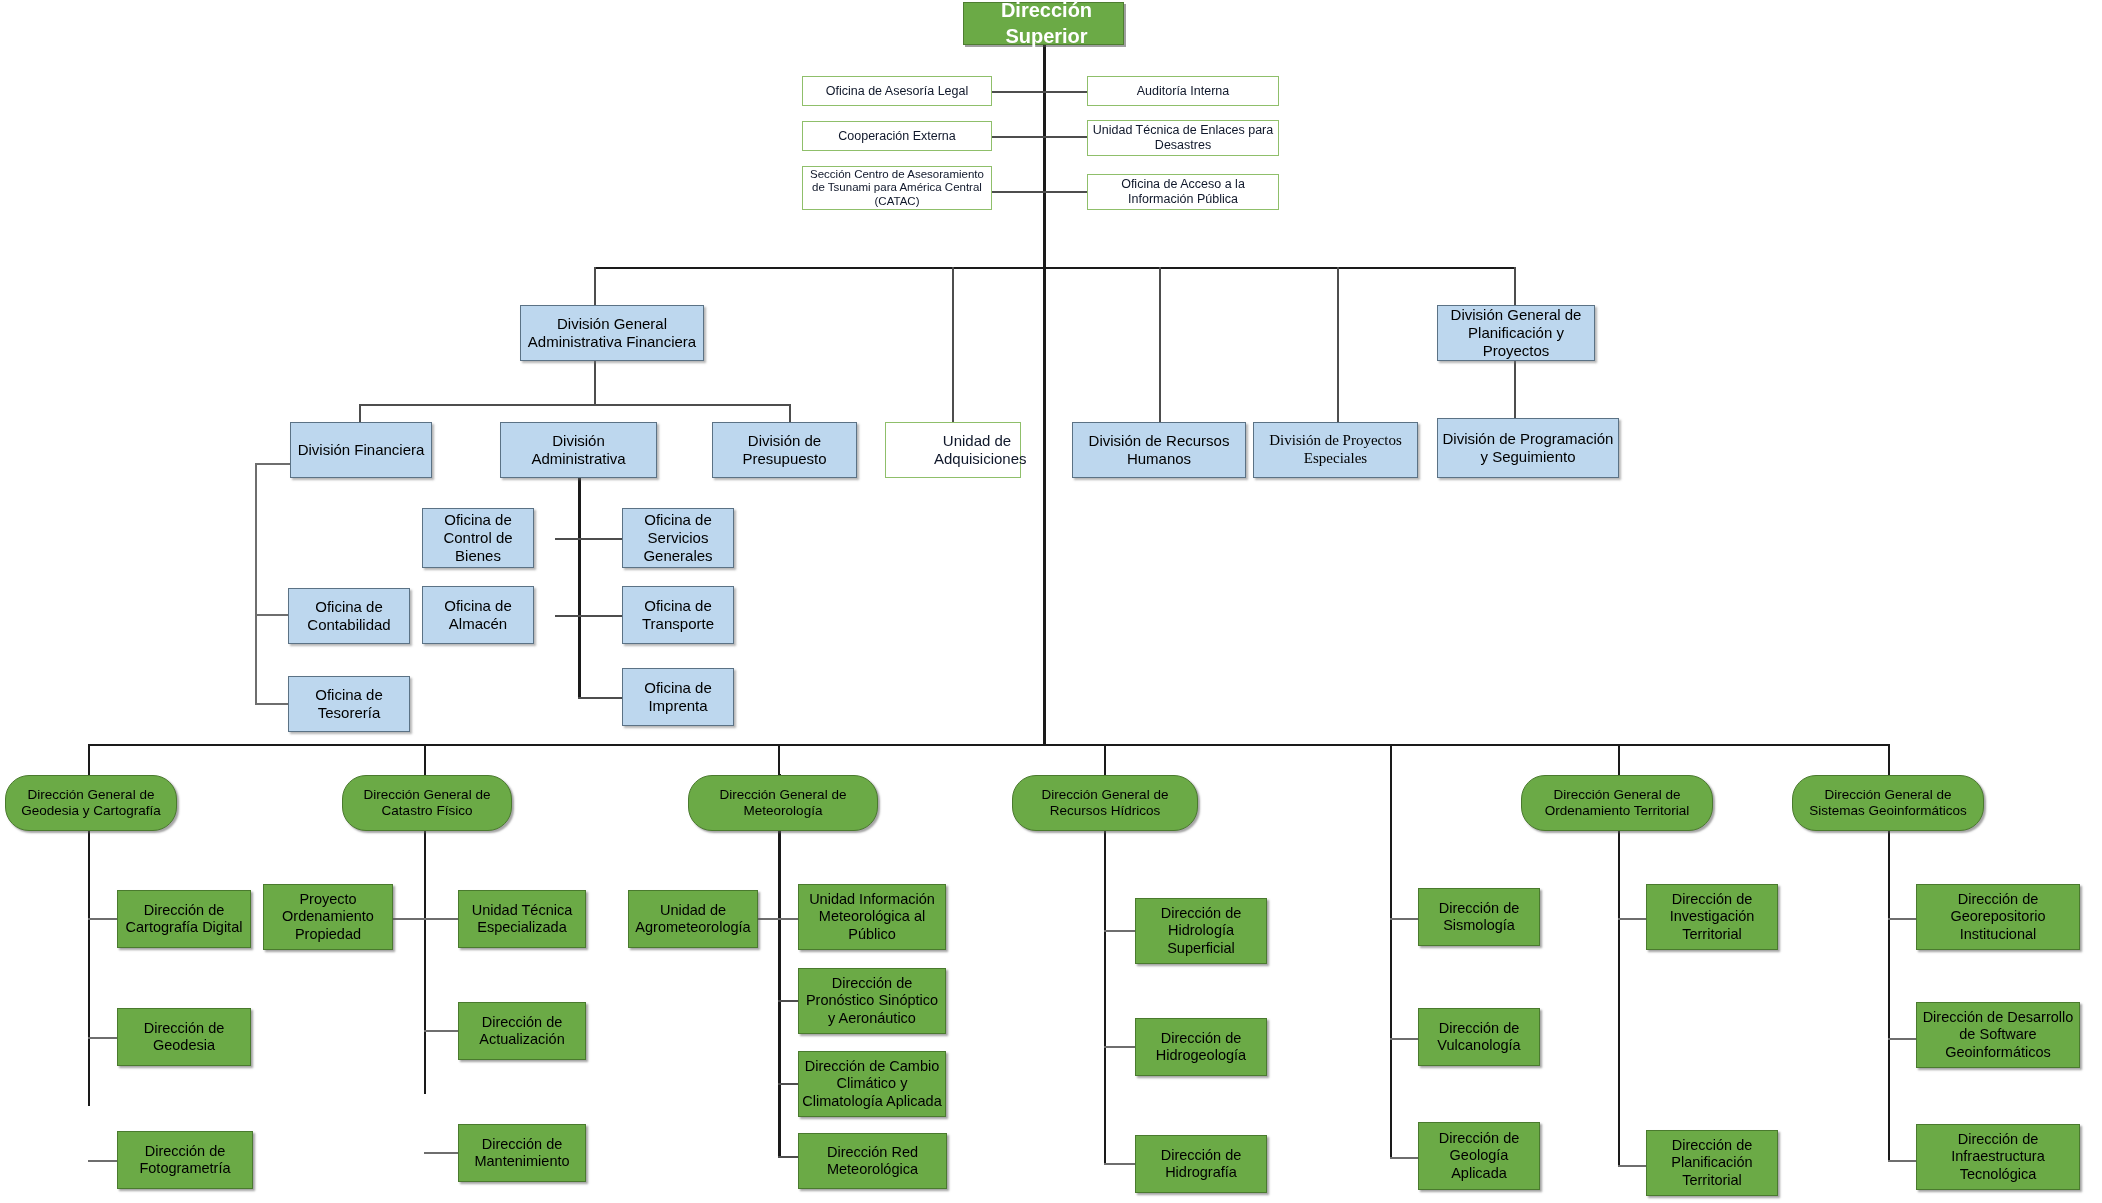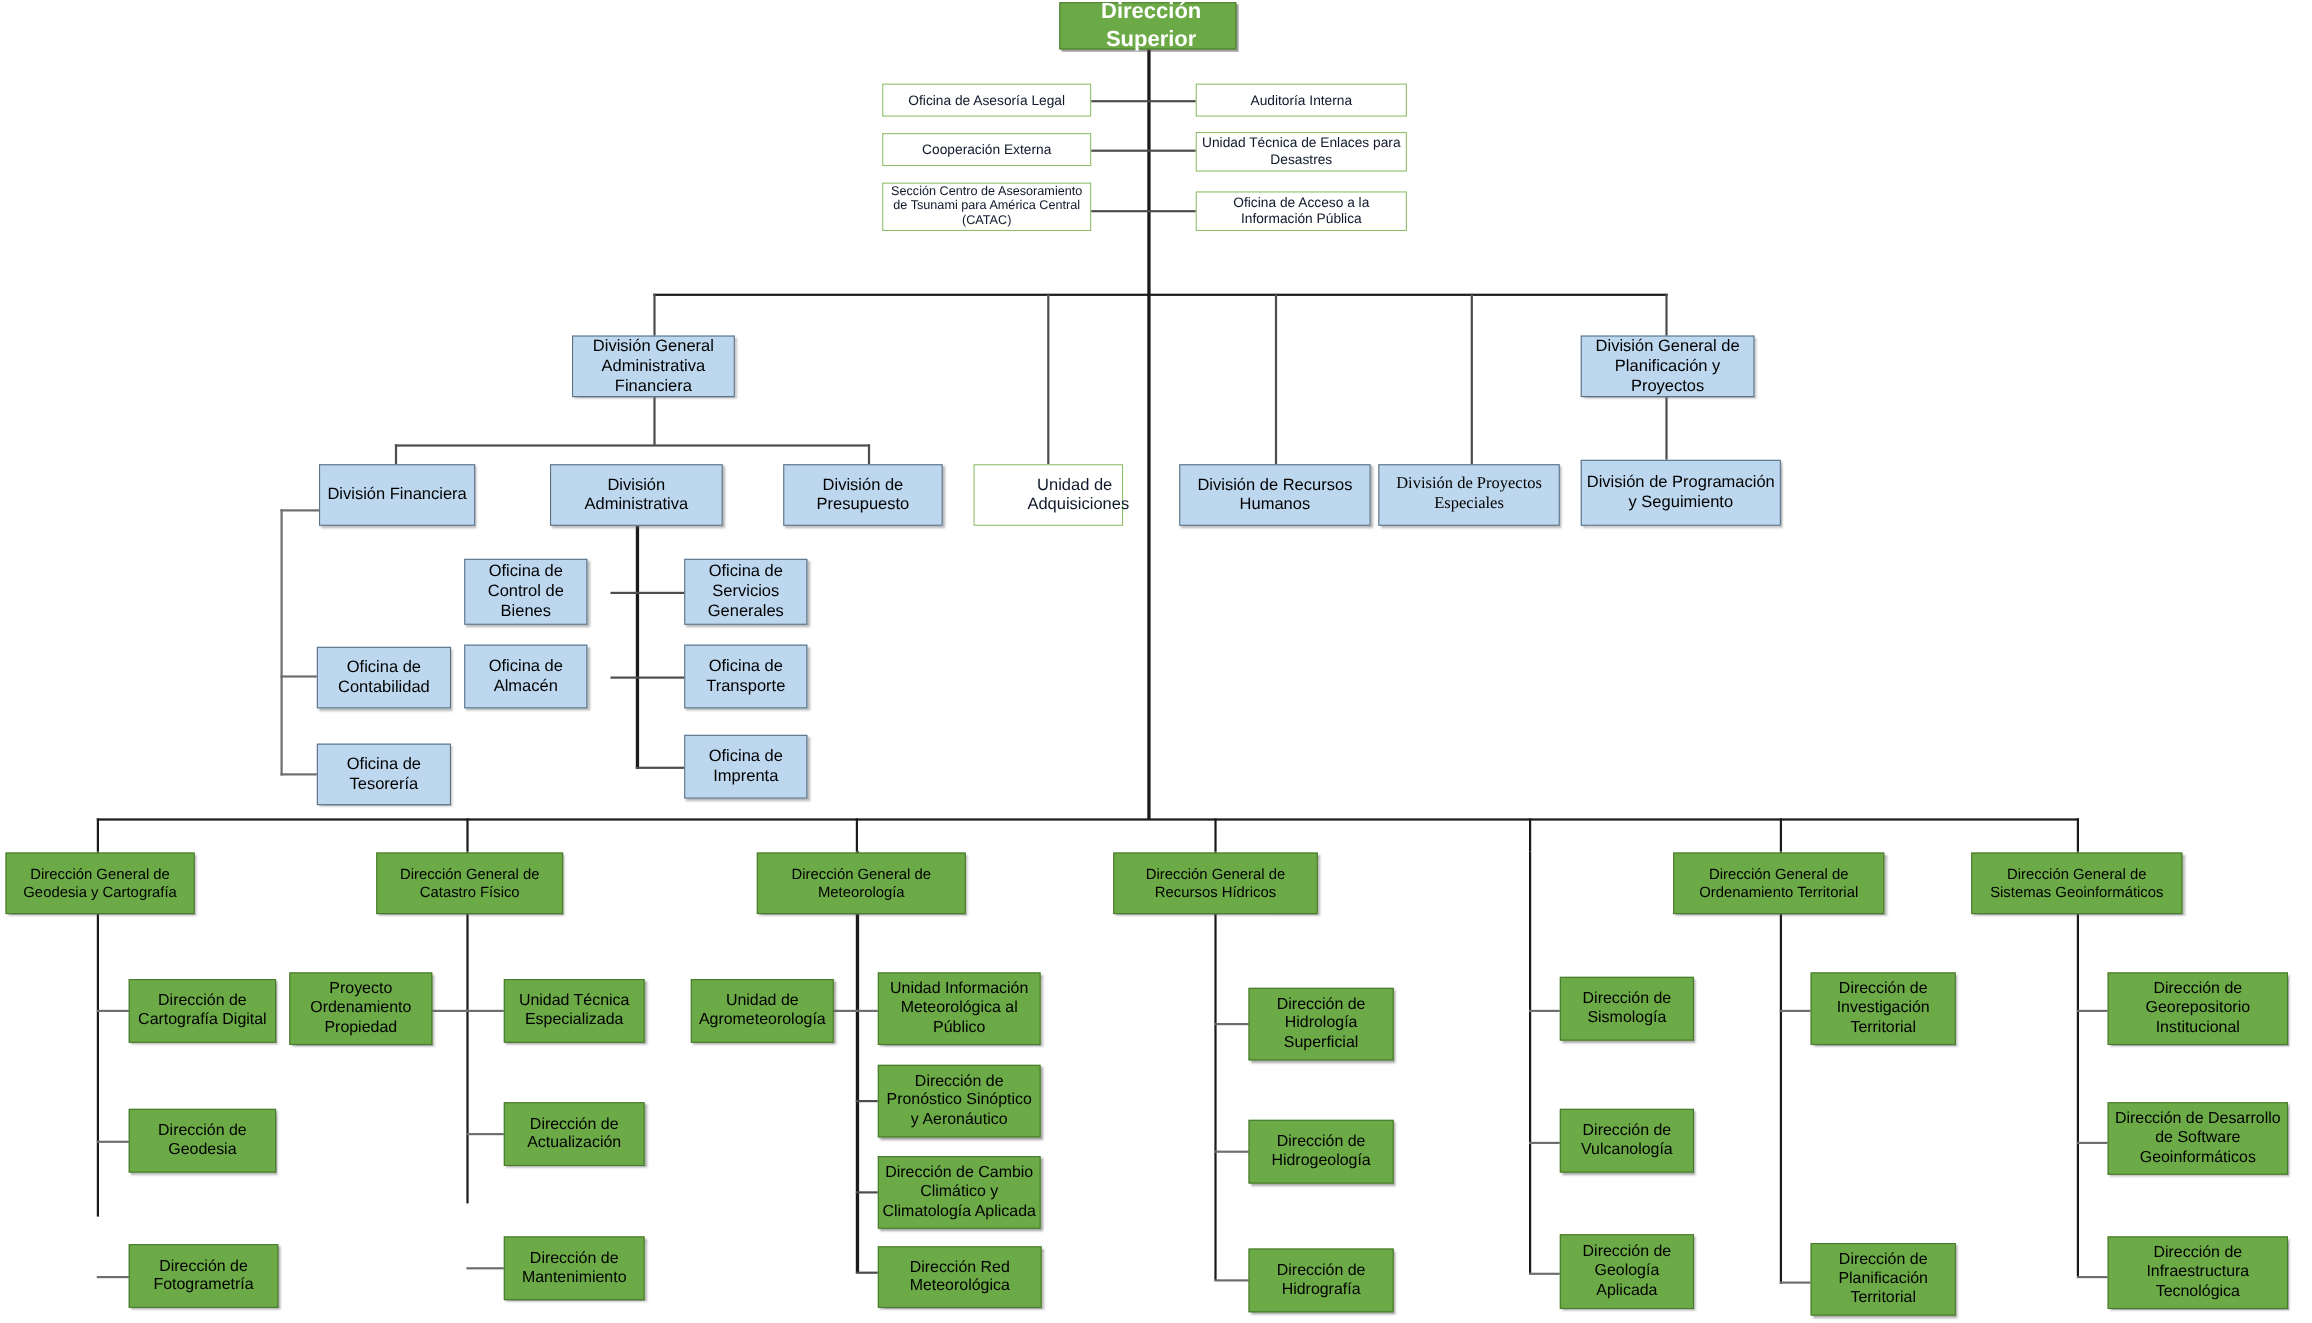--- a/index.html
+++ b/index.html
@@ -42,21 +42,21 @@
     box-shadow: 2px 2px 0 rgba(80,80,80,0.55);
   }
   
   .green {
     background: #6BAA46;
     border: 1px solid #4A7A2E;
     color: #000000;
     font-size: 14.5px;
     box-shadow: 2px 2px 2px rgba(90,90,90,0.55);
   }
-  .green.small { font-size: 13.5px; }
+  .green.small { font-size: 13.5px; border-radius: 24px; }
   
   .blue {
     background: #BDD7EE;
     border: 1px solid #5B7285;
     color: #000000;
     font-size: 15px;
     box-shadow: 2px 2px 2px rgba(110,110,110,0.5);
   }
   
   .white {
@@ -192,21 +192,21 @@
   <div class="box white" style="left:1087px; top:76px; width:192px; height:30px;">
     <span>Auditoría Interna</span>
   </div>
   <div class="box white" style="left:1087px; top:120px; width:192px; height:36px;">
     <span>Unidad Técnica de Enlaces para Desastres</span>
   </div>
   <div class="box white" style="left:1087px; top:174px; width:192px; height:36px;">
     <span>Oficina de Acceso a la Información Pública</span>
   </div>
 
-  <div class="box blue" style="left:520px; top:305px; width:148px; height:56px;">
+  <div class="box blue" style="left:520px; top:305px; width:184px; height:56px;">
     <span>División General Administrativa Financiera</span>
   </div>
   <div class="box blue" style="left:1437px; top:305px; width:158px; height:56px;">
     <span>División General de Planificación y Proyectos</span>
   </div>
 
   <div class="box blue" style="left:290px; top:422px; width:142px; height:56px;">
     <span>División Financiera</span>
   </div>
   <div class="box blue" style="left:500px; top:422px; width:157px; height:56px;">

